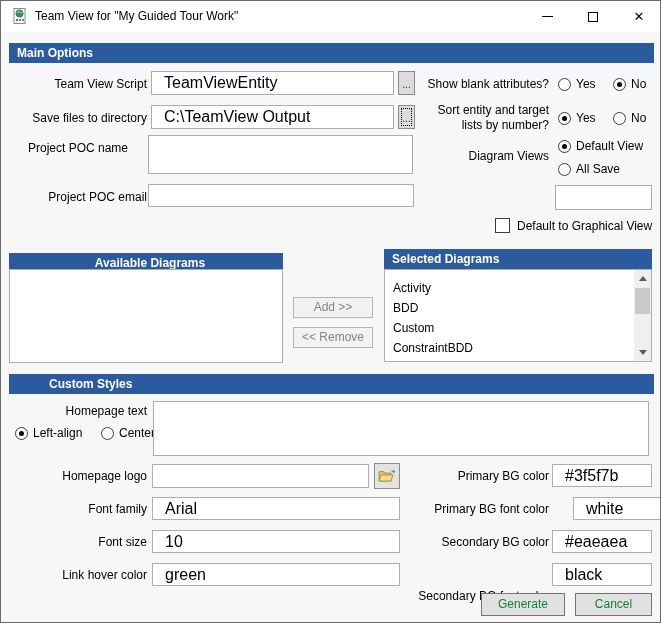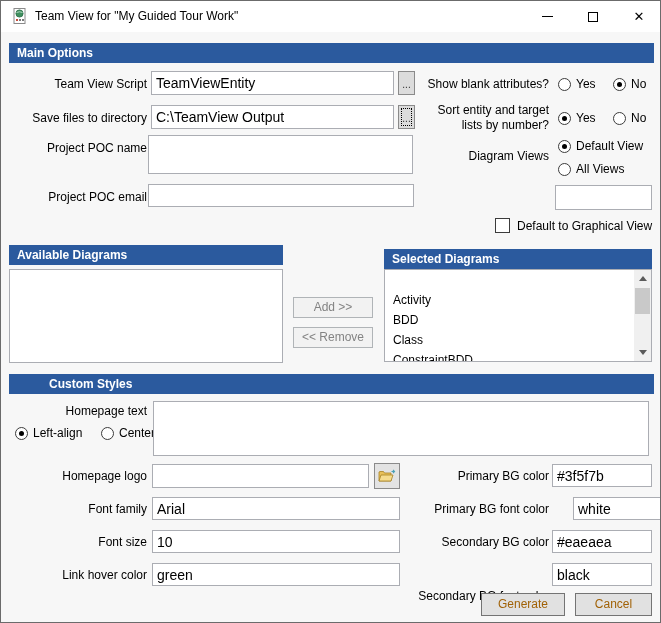--- a/index.html
+++ b/index.html
@@ -18,21 +18,21 @@
   .glyph-max { width:10px; height:10px; border:1px solid #000; display:block; }
   .glyph-close { font-size:13px; font-weight:400; line-height:1; }
 
   .section-header {
     position:absolute; background:#2b5a9e; color:#fff; font-weight:bold;
     height:20px; line-height:20px; padding-left:8px; font-size:12px;
   }
   .lbl { position:absolute; text-align:right; line-height:15px; }
   .txt {
     position:absolute; border:1px solid #abadb3; background:#fff; font-family:"Liberation Sans",sans-serif;
-    font-size:14px; padding:0 4px; color:#000; outline:none;
+    font-size:16px; padding:0 12px; color:#000; outline:none;
   }
   textarea.txt { resize:none; padding-top:2px; }
   .browse-btn {
     position:absolute; width:17px; height:24px; background:#dcdcdc; border:1px solid #8a8a8a;
     font-size:10px; line-height:8px; text-align:center; color:#333; padding-top:9px;
   }
   .browse-btn.focused { outline:1px dotted #000; outline-offset:-4px; }
   .radio { position:absolute; width:13px; height:13px; border:1px solid #3c3c3c; border-radius:50%; background:#fff; }
   .radio.checked::after {
     content:""; position:absolute; left:3px; top:3px; width:5px; height:5px; border-radius:50%; background:#000;
@@ -40,21 +40,21 @@
   .radio-label { position:absolute; line-height:15px; white-space:nowrap; }
   .checkbox { position:absolute; width:15px; height:15px; border:1px solid #3c3c3c; background:#fff; }
   .list-box { position:absolute; background:#fff; border:1px solid #abadb3; overflow:hidden; }
   .list-item { height:20px; line-height:20px; padding-left:8px; }
   .side-btn {
     position:absolute; width:80px; height:21px; background:#f2f2f2; border:1px solid #b0b4b7;
     color:#838383; text-align:center; line-height:19px; font-size:12px;
   }
   .action-btn {
     position:absolute; height:23px; background:#e1e1e1; border:1px solid #747474;
-    text-align:center; line-height:21px; font-size:12px; color:#a16207;
+    text-align:center; line-height:21px; font-size:12px; color:#15803d;
   }
   .scrollbar { position:absolute; top:0; right:0; width:17px; height:100%; background:#f0f0f0; }
   .sb-arrow { position:absolute; left:0; width:17px; height:17px; display:flex; align-items:center; justify-content:center; }
   .tri-up { width:0; height:0; border-left:4px solid transparent; border-right:4px solid transparent; border-bottom:5px solid #5a5a5a; }
   .tri-down { width:0; height:0; border-left:4px solid transparent; border-right:4px solid transparent; border-top:5px solid #5a5a5a; }
   .sb-thumb { position:absolute; left:1px; width:15px; background:#c9c9c9; }
   .folder-btn {
     position:absolute; width:26px; height:26px; background:#e3e3e3; border:1px solid #8a8a8a;
     display:flex; align-items:center; justify-content:center;
   }
@@ -88,21 +88,21 @@
   <div class="section-header" style="left:8px; top:42px; width:645px;">Main Options</div>
 
   <div class="lbl" style="left:8px; top:76px; width:138px;">Team View Script</div>
   <input class="txt" style="left: 150px; top: 70px; width: 243px; height: 24px;" value="TeamViewEntity">
   <div class="browse-btn" style="left:397px; top:70px;">...</div>
 
   <div class="lbl" style="left:8px; top:110px; width:138px;">Save files to directory</div>
   <input class="txt" style="left: 150px; top: 104px; width: 243px; height: 24px;" value="C:\TeamView Output">
   <div class="browse-btn focused" style="left:397px; top:104px;">...</div>
 
-  <div class="lbl" style="left:8px; top:140px; width:138px;">Project POC name</div>
+  <div class="lbl" style="left:8px; top:140px; width:138px;text-align:center;">Project POC name</div>
   <textarea class="txt" style="left: 147px; top: 134px; width: 265px; height: 39px;"></textarea>
 
   <div class="lbl" style="left:8px; top:189px; width:138px;">Project POC email</div>
   <input class="txt" style="left: 147px; top: 183px; width: 266px; height: 23px;" value="">
 
   <div class="lbl" style="left:408px; top:76px; width:140px;">Show blank attributes?</div>
   <span class="radio" style="left:557px; top:77px;"></span>
   <span class="radio-label" style="left:575px; top:76px;">Yes</span>
   <span class="radio checked" style="left:612px; top:77px;"></span>
   <span class="radio-label" style="left:630px; top:76px;">No</span>
@@ -110,39 +110,39 @@
   <div class="lbl" style="left:418px; top:102px; width:130px;">Sort entity and target lists by number?</div>
   <span class="radio checked" style="left:557px; top:111px;"></span>
   <span class="radio-label" style="left:575px; top:110px;">Yes</span>
   <span class="radio" style="left:612px; top:111px;"></span>
   <span class="radio-label" style="left:630px; top:110px;">No</span>
 
   <div class="lbl" style="left:408px; top:148px; width:140px;">Diagram Views</div>
   <span class="radio checked" style="left:557px; top:139px;"></span>
   <span class="radio-label" style="left:575px; top:138px;">Default View</span>
   <span class="radio" style="left:557px; top:162px;"></span>
-  <span class="radio-label" style="left:575px; top:161px;">All Views</span>
+  <span class="radio-label" style="left:575px; top:161px;">All Save</span>
 
   <input class="txt" style="left: 554px; top: 184px; width: 97px; height: 25px;" value="">
 
   <span class="checkbox" style="left:494px; top:217px;"></span>
   <span class="radio-label" style="left:516px; top:218px;">Default to Graphical View</span>
 
-  <div class="section-header" style="left:8px; top:244px; width:274px;">Available Diagrams</div>
+  <div class="section-header" style="left:8px; top:252px; width:274px;text-align:center;">Available Diagrams</div>
   <div class="list-box" style="left:8px; top:268px; width:274px; height:94px;"></div>
 
   <div class="side-btn" style="left:292px; top:296px;">Add &gt;&gt;</div>
   <div class="side-btn" style="left:292px; top:326px;">&lt;&lt; Remove</div>
 
   <div class="section-header" style="left:383px; top:248px; width:268px;">Selected Diagrams</div>
   <div class="list-box" style="left:383px; top:268px; width:268px; height:93px;">
-    <div style="padding-top:20px; width:249px;">
+    <div style="padding-top:8px; width:249px;">
       <div class="list-item">Activity</div>
       <div class="list-item">BDD</div>
-      <div class="list-item">Class</div>
+      <div class="list-item">Custom</div>
       <div class="list-item">ConstraintBDD</div>
       <div class="list-item">EFFBD</div>
     </div>
     <div class="scrollbar">
       <div class="sb-arrow" style="top:0;">
           <span class="tri-up"></span>
         </div>
       <div class="sb-thumb" style="top:18px; height:26px;"></div>
       <div class="sb-arrow" style="bottom:0;">
           <span class="tri-down"></span>

